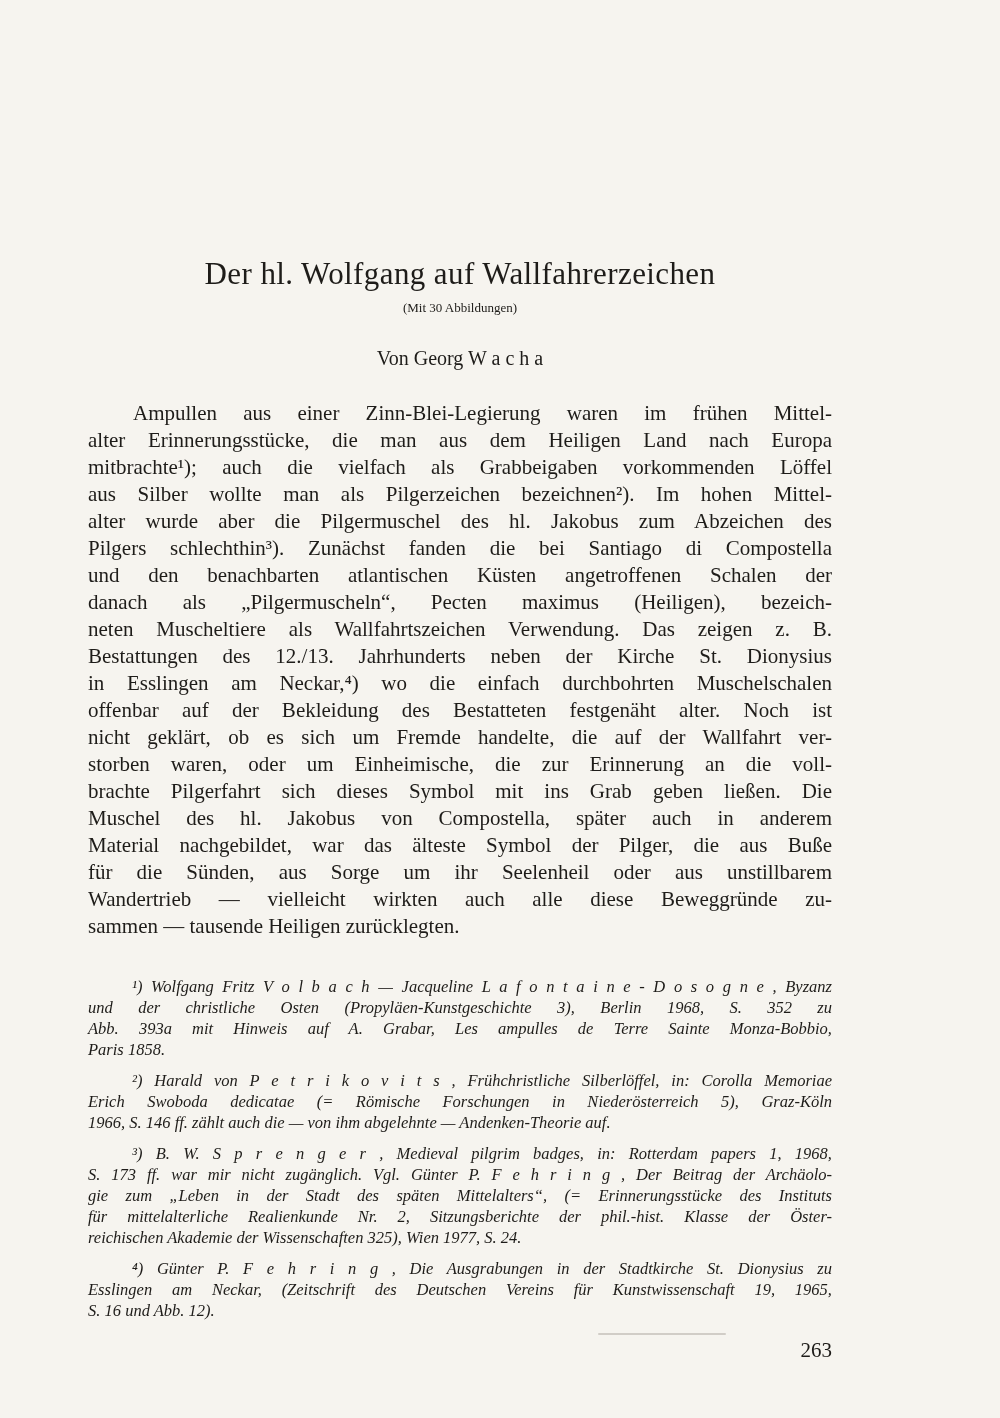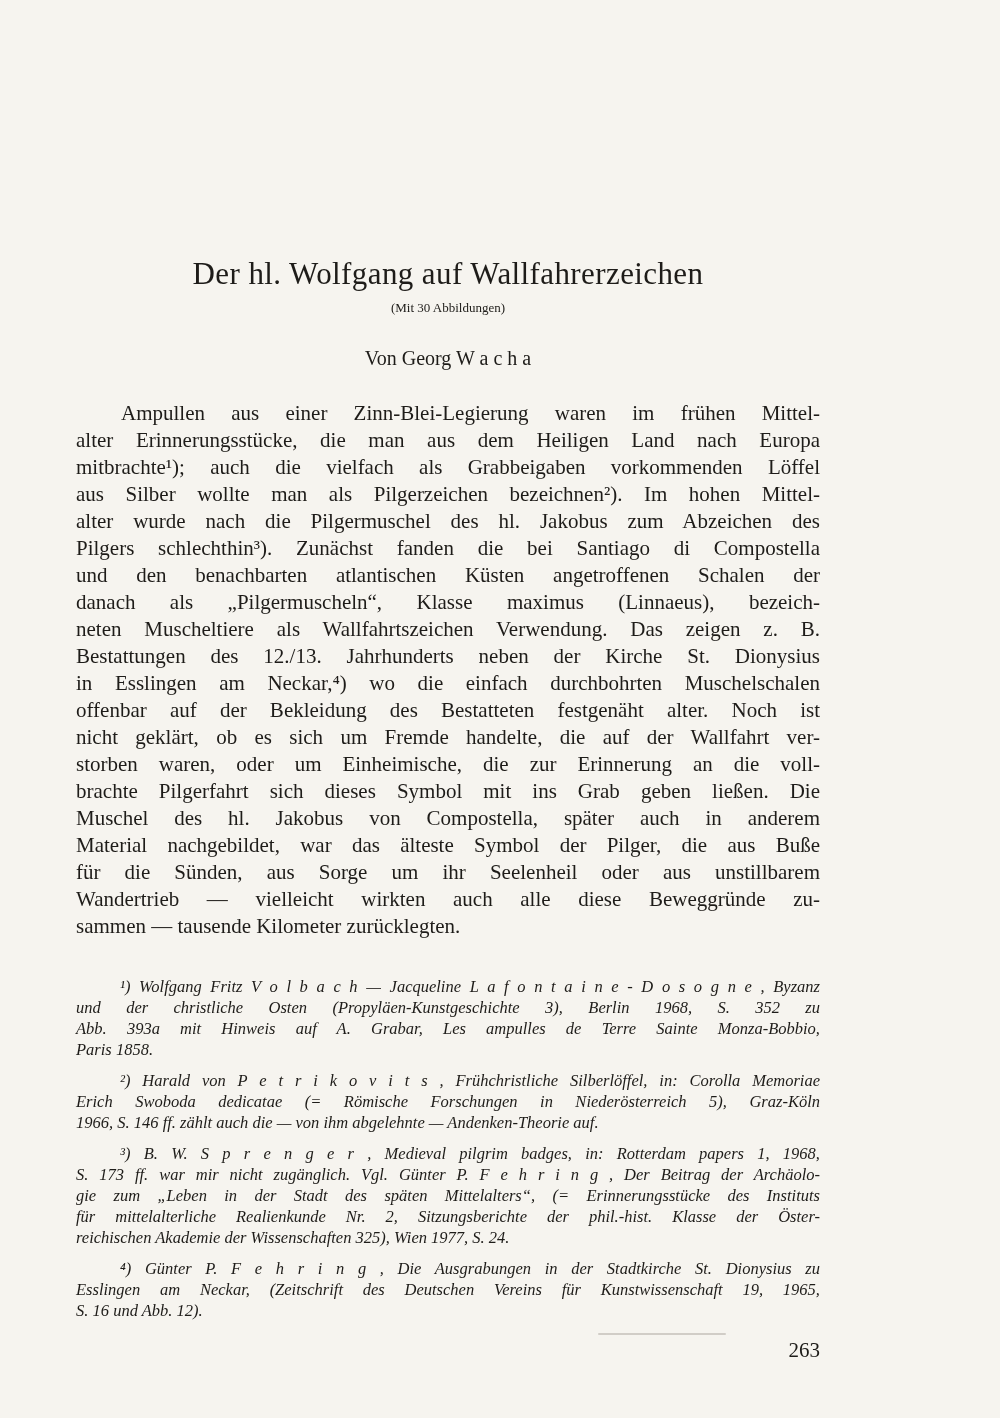--- a/index.html
+++ b/index.html
@@ -6,21 +6,21 @@
   html, body { width: 1000px; height: 1418px; }
   body {
     background: #f6f4ef;
     color: #1e1c19;
     font-family: "Liberation Serif", "DejaVu Serif", serif;
     position: relative;
     overflow: hidden;
   }
   .content {
     position: absolute;
-    left: 76px;
+    left: 88px;
     top: 0;
     width: 744px;
   }
   .title {
     margin-top: 256px;
     font-size: 31px;
     font-weight: 400;
     text-align: center;
     letter-spacing: 0.4px;
     line-height: 36px;
@@ -88,36 +88,36 @@
 
   <div class="subtitle">(Mit 30 Abbildungen)</div>
 
   <div class="byline">Von Georg W a c h a</div>
 
   <div class="body-text">
       <div class="line first">Ampullen aus einer Zinn-Blei-Legierung waren im frühen Mittel-</div>
       <div class="line">alter Erinnerungsstücke, die man aus dem Heiligen Land nach Europa</div>
       <div class="line">mitbrachte¹); auch die vielfach als Grabbeigaben vorkommenden Löffel</div>
       <div class="line">aus Silber wollte man als Pilgerzeichen bezeichnen²). Im hohen Mittel-</div>
-      <div class="line">alter wurde nach die Pilgermuschel des hl. Jakobus zum Abzeichen des</div>
+      <div class="line">alter wurde aber die Pilgermuschel des hl. Jakobus zum Abzeichen des</div>
       <div class="line">Pilgers schlechthin³). Zunächst fanden die bei Santiago di Compostella</div>
       <div class="line">und den benachbarten atlantischen Küsten angetroffenen Schalen der</div>
-      <div class="line">danach als „Pilgermuscheln“, Klasse maximus (Linnaeus), bezeich-</div>
+      <div class="line">danach als „Pilgermuscheln“, Pecten maximus (Heiligen), bezeich-</div>
       <div class="line">neten Muscheltiere als Wallfahrtszeichen Verwendung. Das zeigen z. B.</div>
       <div class="line">Bestattungen des 12./13. Jahrhunderts neben der Kirche St. Dionysius</div>
       <div class="line">in Esslingen am Neckar,⁴) wo die einfach durchbohrten Muschelschalen</div>
       <div class="line">offenbar auf der Bekleidung des Bestatteten festgenäht alter. Noch ist</div>
       <div class="line">nicht geklärt, ob es sich um Fremde handelte, die auf der Wallfahrt ver-</div>
       <div class="line">storben waren, oder um Einheimische, die zur Erinnerung an die voll-</div>
       <div class="line">brachte Pilgerfahrt sich dieses Symbol mit ins Grab geben ließen. Die</div>
       <div class="line">Muschel des hl. Jakobus von Compostella, später auch in anderem</div>
       <div class="line">Material nachgebildet, war das älteste Symbol der Pilger, die aus Buße</div>
       <div class="line">für die Sünden, aus Sorge um ihr Seelenheil oder aus unstillbarem</div>
       <div class="line">Wandertrieb — vielleicht wirkten auch alle diese Beweggründe zu-</div>
-      <div class="line last">sammen — tausende Kilometer zurücklegten.</div>
+      <div class="line last">sammen — tausende Heiligen zurücklegten.</div>
     </div>
 
   <div class="footnotes">
     <div class="footnote">
         <div class="line first">¹) Wolfgang Fritz V o l b a c h — Jacqueline L a f o n t a i n e - D o s o g n e , Byzanz</div>
         <div class="line">und der christliche Osten (Propyläen-Kunstgeschichte 3), Berlin 1968, S. 352 zu</div>
         <div class="line">Abb. 393a mit Hinweis auf A. Grabar, Les ampulles de Terre Sainte Monza-Bobbio,</div>
         <div class="line last">Paris 1858.</div>
       </div>
     <div class="footnote">

